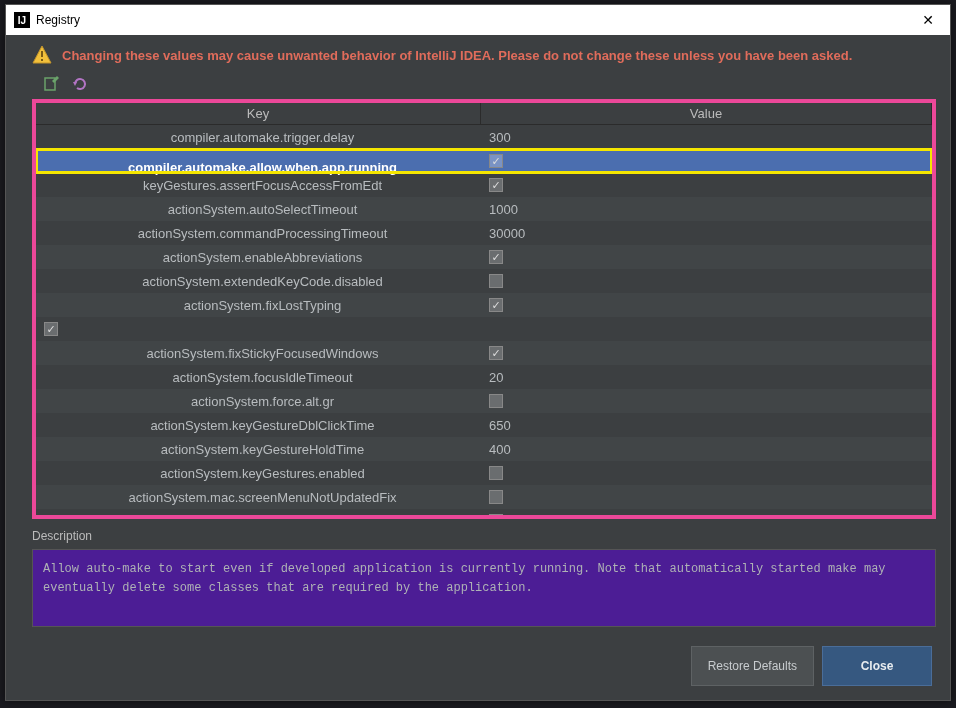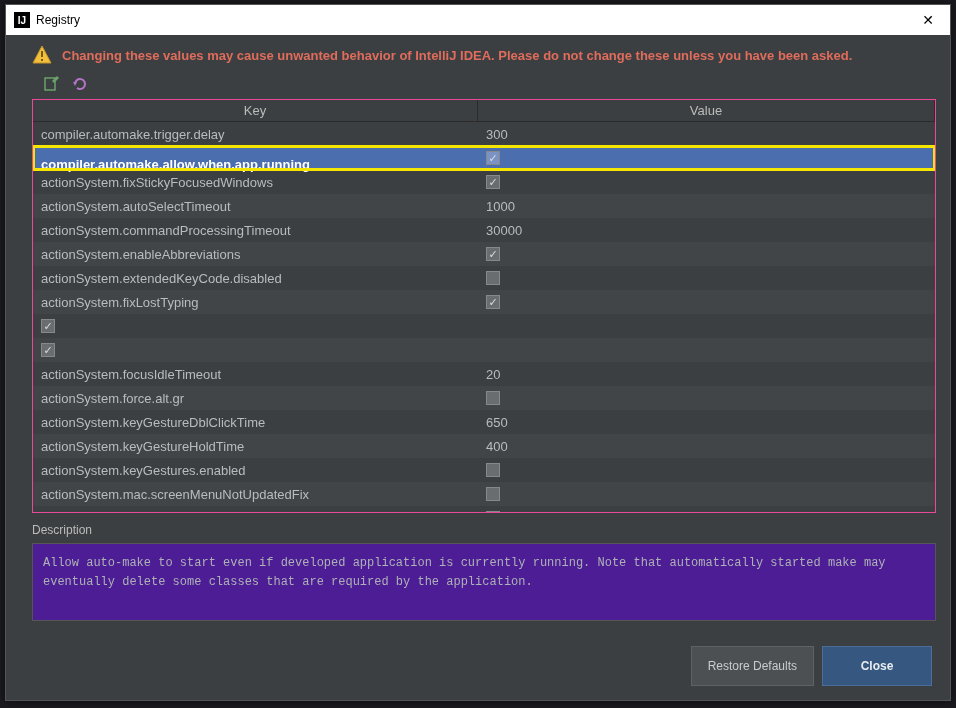--- a/index.html
+++ b/index.html
@@ -8,21 +8,21 @@
 .titlebar { height:30px; background:#fff; display:flex; align-items:center; padding:0 2px; }
 .titlebar-icon { width:16px; height:16px; background:#000; margin:8px 6px; display:flex; align-items:center; justify-content:center; color:#fff; font-size:10px; font-weight:bold; }
 .titlebar-title { flex:1; font-size:12px; color:#000; }
 .titlebar-close { width:40px; height:28px; display:flex; align-items:center; justify-content:center; font-size:14px; cursor:pointer; }
 .body { padding:0 0 0 12px; }
 .warning-bar { padding:10px 14px 6px 14px; display:flex; align-items:center; gap:10px; }
 .warn-icon svg { display:block; }
 .warn-text { color:#e06c5b; font-size:13px; font-weight:bold; }
 .toolbar { padding:4px 14px 6px 24px; display:flex; gap:10px; }
 .tool-btn { width:18px; height:18px; cursor:pointer; display:flex; align-items:center; justify-content:center; }
-.table-wrap { margin:0 14px; border:1px solid #ec4899; }
+.table-wrap { margin:0 14px; border:4px solid #ec4899;text-align:center; }
 .thead { display:flex; height:22px; background:#3c3f41; border-bottom:1px solid #2b2b2b; }
 .th { color:#bbb; font-size:13px; display:flex; align-items:center; justify-content:center; border-right:1px solid #2b2b2b; }
 .th-key { width:445px; }
 .th-val { flex:1; }
 .tbody { height:390px; overflow-y:auto; background:#3c3f41; position:relative; }
 .tbody::-webkit-scrollbar { width:10px; }
 .tbody::-webkit-scrollbar-track { background:#3c3f41; }
 .tbody::-webkit-scrollbar-thumb { background:#5a5d5f; border-radius:0; }
 .row { display:flex; height:24px; align-items:center; }
 .row:nth-child(odd) { background:#3c3f41; }
@@ -89,21 +89,21 @@
             <div class="cell-key">compiler.automake.trigger.delay</div>
             <div class="cell-val">300</div>
           </div>
           <div class="row selected highlight">
             <div class="cell-key">compiler.automake.allow.when.app.running</div>
             <div class="cell-val">
               <span class="chk on"></span>
             </div>
           </div>
           <div class="row">
-            <div class="cell-key">actionSystem.fixStickyFocusedWindows</div>
+            <div class="cell-key">keyGestures.assertFocusAccessFromEdt</div>
             <div class="cell-val">
               <span class="chk on"></span>
             </div>
           </div>
           <div class="row">
             <div class="cell-key">actionSystem.autoSelectTimeout</div>
             <div class="cell-val">1000</div>
           </div>
           <div class="row">
             <div class="cell-key">actionSystem.commandProcessingTimeout</div>
@@ -126,20 +126,21 @@
             <div class="cell-val">
               <span class="chk on"></span>
             </div>
           </div>
           <div class="row">
             <div class="cell-val">
               <span class="chk on"></span>
             </div>
           </div>
           <div class="row">
+            <div class="cell-key">actionSystem.fixStickyFocusedWindows</div>
             <div class="cell-val">
               <span class="chk on"></span>
             </div>
           </div>
           <div class="row">
             <div class="cell-key">actionSystem.focusIdleTimeout</div>
             <div class="cell-val">20</div>
           </div>
           <div class="row">
             <div class="cell-key">actionSystem.force.alt.gr</div>

